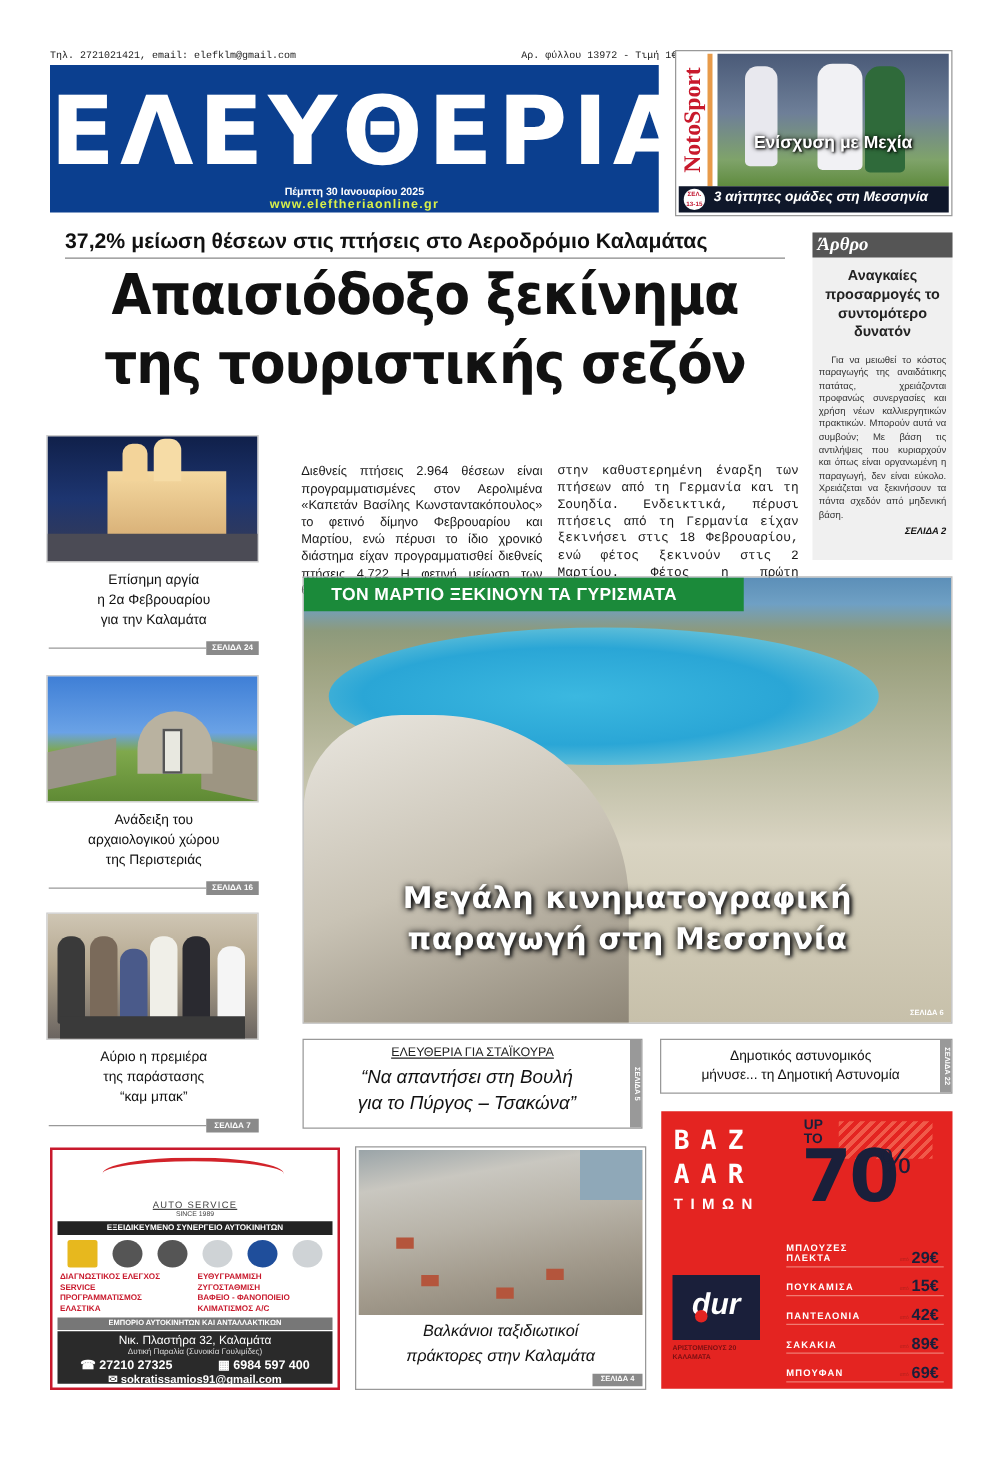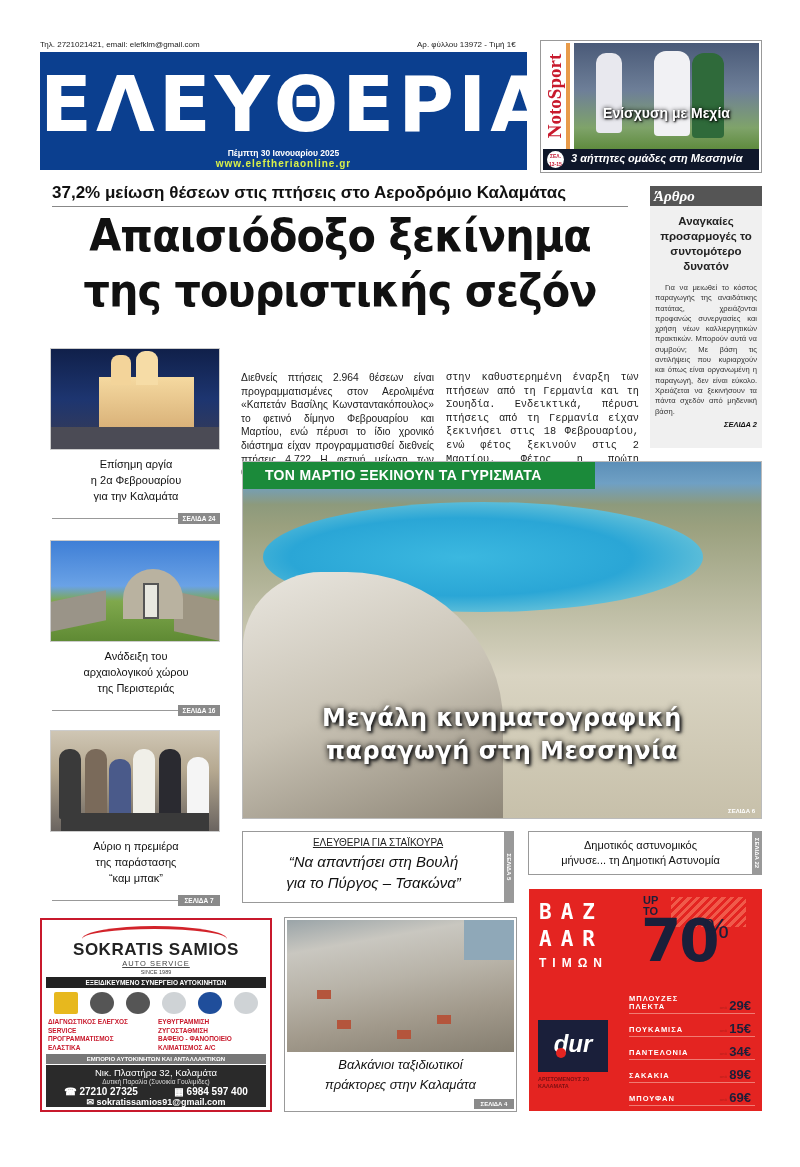--- a/index.html
+++ b/index.html
@@ -1,21 +1,21 @@
 <!DOCTYPE html>
 <html><head>
 <meta charset="utf-8">
 <style>
   * { box-sizing: border-box; margin: 0; padding: 0; }
   html, body { width: 800px; height: 1167px; background: #ffffff; overflow: hidden; }
   body { position: relative; font-family: "Liberation Sans", sans-serif; color: #111; }
   .abs { position: absolute; }
 
   
-  .topline { font-size: 8px; color: #222; }
+  .topline { font-size: 8px; color: #222; font-family: Liberation Mono, monospace; }
   .masthead { left: 40px; top: 52px; width: 487px; height: 118px; background: #0b3f8f; text-decoration: underline; }
   .masthead .logo { position: absolute; left: 0; right: 0; top: 8px; text-align: center;
     font-family: "DejaVu Sans", sans-serif; font-weight: bold; font-size: 76px; color: #fff; letter-spacing: 4px; line-height: 90px; }
   .masthead .date { position: absolute; left: 0; right: 0; top: 96px; text-align: center; font-size: 8.5px; color: #fff; font-weight: bold; }
   .masthead .url { position: absolute; left: 0; right: 0; top: 106px; text-align: center; font-size: 10px; color: #d8f04a; font-weight: bold; letter-spacing: 1px; }
 
   
   .sport { left: 540px; top: 40px; width: 222px; height: 133px; border: 1px solid #999; background: #fff; }
   .sport .side { position: absolute; left: 2px; top: 2px; width: 27px; height: 106px; background: #fff; border-right: 4px solid #e89b4a; }
   .sport .side span { position: absolute; left: 50%; top: 50%; transform: translate(-50%,-50%) rotate(-90deg);
@@ -39,21 +39,21 @@
   .sel-link .sq { display: inline-block; width: 8px; height: 8px; background: #c2185b; margin-right: 4px; vertical-align: 0px; }
 
   
   .article { left: 650px; top: 186px; width: 112px; height: 262px; background: #f0f0f0; }
   .article .hdr { height: 20px; background: #555; color: #fff; font-family: "Liberation Serif", serif; font-style: italic; font-weight: bold; font-size: 15px; padding-left: 4px; line-height: 20px; }
   .article .ttl { text-align: center; font-weight: bold; font-size: 11.5px; line-height: 15px; margin-top: 8px; color: #222; }
   .article .txt { font-size: 7.6px; line-height: 10.3px; margin: 9px 5px 0 5px; text-align: justify; text-indent: 10px; color: #333; }
   .article .sel { text-align: right; font-style: italic; font-weight: bold; font-size: 7.5px; margin: 3px 5px 0 0; }
 
   
-  .lstory { left: 50px; width: 172px; }
+  .lstory { left: 37px; width: 172px; }
   .lstory .img { width: 170px; height: 102px; border: 1px solid #ccc; position: relative; overflow: hidden; }
   .lstory .cap { text-align: center; font-size: 11px; line-height: 16px; margin-top: 6px; color: #111; }
   .lstory .rule { position: absolute; left: 2px; right: 44px; height: 1px; background: #999; }
   .lstory .tag { position: absolute; right: 2px; width: 42px; height: 11px; background: #8a8a8a; color:#fff; font-size: 6.5px; font-weight: bold; text-align: center; line-height: 11px; }
   .img-church { background: linear-gradient(180deg, #10204a 0%, #1d3570 50%, #3a3c52 100%); }
   .img-church .b1 { position:absolute; left: 48px; top: 28px; width: 95px; height: 70px; background: linear-gradient(180deg,#f5d9a0,#cfa36a); }
   .img-church .b2 { position:absolute; left: 60px; top: 6px; width: 20px; height: 30px; background: #f3d49a; border-radius: 8px 8px 0 0; }
   .img-church .b3 { position:absolute; left: 85px; top: 2px; width: 22px; height: 34px; background: #f6dca6; border-radius: 9px 9px 0 0; }
   .img-church .b4 { position:absolute; left: 0; bottom: 0; width: 170px; height: 22px; background: #4b4b55; }
   .img-tomb { background: linear-gradient(180deg, #3f7fd6 0%, #6aa2e6 45%, #7fa84c 60%, #5f8a34 100%); }
@@ -258,21 +258,20 @@
     <div>Δημοτικός αστυνομικός</div>
     <div>μήνυσε... τη Δημοτική Αστυνομία</div>
   </div>
   <div class="vtab">
       <span>ΣΕΛΙΔΑ 22</span>
     </div>
 </div>
 
 <div class="abs ad1">
   <div class="car"></div>
-  <div class="brand">SOKRATIS SAMIOS</div>
   <div class="sub">AUTO SERVICE</div>
   <div class="since">SINCE 1989</div>
   <div class="bar1">ΕΞΕΙΔΙΚΕΥΜΕΝΟ ΣΥΝΕΡΓΕΙΟ ΑΥΤΟΚΙΝΗΤΩΝ</div>
   <div class="logos">
     <div class="lg y"></div>
     <div class="lg"></div>
     <div class="lg"></div>
     <div class="lg w"></div>
     <div class="lg b"></div>
     <div class="lg w"></div>
@@ -336,21 +335,21 @@
         <span class="p">29€</span>
       </div>
     <div class="item">
         <span class="n">ΠΟΥΚΑΜΙΣΑ</span>
         <span class="apo">από</span>
         <span class="p">15€</span>
       </div>
     <div class="item">
         <span class="n">ΠΑΝΤΕΛΟΝΙΑ</span>
         <span class="apo">από</span>
-        <span class="p">34€</span>
+        <span class="p">42€</span>
       </div>
     <div class="item">
         <span class="n">ΣΑΚΑΚΙΑ</span>
         <span class="apo">από</span>
         <span class="p">89€</span>
       </div>
     <div class="item">
         <span class="n">ΜΠΟΥΦΑΝ</span>
         <span class="apo">από</span>
         <span class="p">69€</span>

